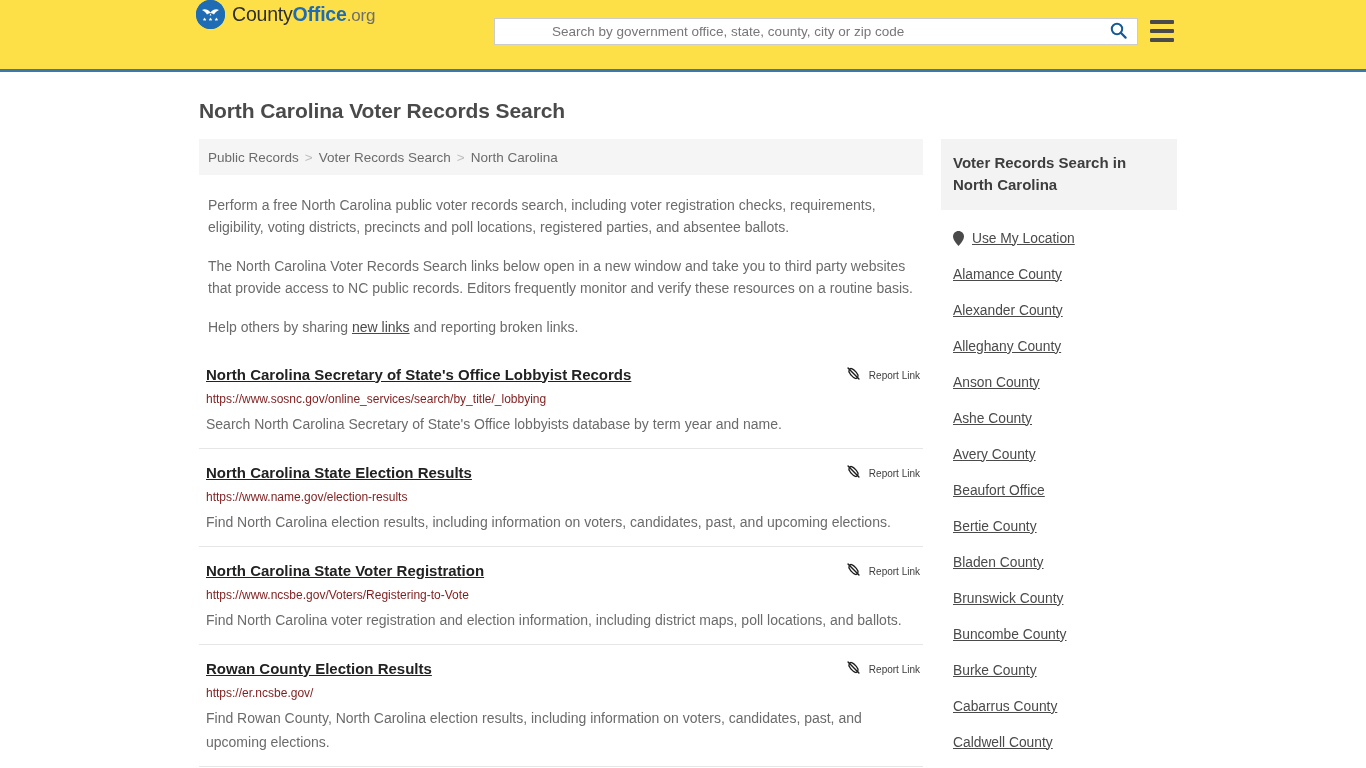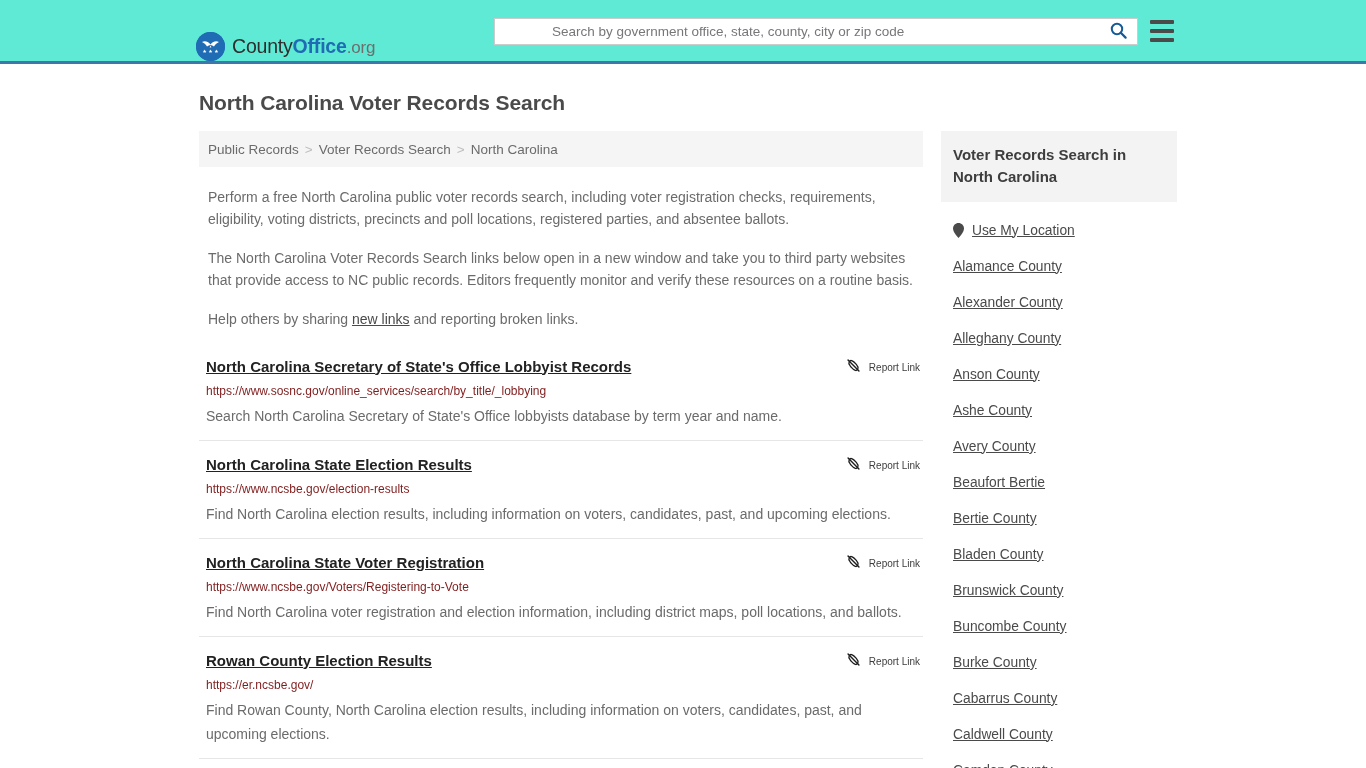--- a/index.html
+++ b/index.html
@@ -8,25 +8,25 @@
     margin: 0; padding: 0;
     width: 1366px; height: 768px;
     overflow: hidden;
     background: #ffffff;
     font-family: "Liberation Sans", sans-serif;
     color: #4a4a4a;
   }
 
   
   .site-header {
-    height: 64px;
-    background: #5eead4;
+    height: 72px;
+    background: #fde047;
     border-bottom: 3px solid #3c78ac;
     display: flex;
-    align-items: flex-end;
+    align-items: flex-start;
     position: relative;
   }
   .logo-wrap {
     display: flex;
     align-items: center;
     margin-left: 196px;
     gap: 7px;
     cursor: pointer;
   }
   .logo-mark {
@@ -326,21 +326,21 @@
                 <span>
                   <svg width="15" height="15" viewBox="0 0 16 16" aria-hidden="true">
                     <path d="M2.2 2.2 L13.8 13.8" stroke="#1d1d1d" stroke-width="1.5" stroke-linecap="round" fill="none"></path>
                     <path d="M4.3 8 C1.8 5.6 3.6 1.9 6.6 3.0 C8.3 3.7 9.6 5.3 11.2 7.0" stroke="#1d1d1d" stroke-width="1.5" fill="none" stroke-linecap="round"></path>
                     <path d="M11.7 8 C14.2 10.4 12.4 14.1 9.4 13.0 C7.7 12.3 6.4 10.7 4.8 9.0" stroke="#1d1d1d" stroke-width="1.5" fill="none" stroke-linecap="round"></path>
                   </svg>
                 </span>
                 <span class="rl-text">Report Link</span>
               </span>
             </div>
-            <div class="result-url">https://www.ncsbe.gov/election-results</div>
+            <div class="result-url">https://www.name.gov/election-results</div>
             <div class="result-desc">Find North Carolina election results, including information on voters, candidates, past, and upcoming elections.</div>
           </div>
 
           <div class="result">
             <div class="result-head">
               <a class="result-title">North Carolina State Voter Registration</a>
               <span class="report-link">
                 <span>
                   <svg width="15" height="15" viewBox="0 0 16 16" aria-hidden="true">
                     <path d="M2.2 2.2 L13.8 13.8" stroke="#1d1d1d" stroke-width="1.5" stroke-linecap="round" fill="none"></path>
@@ -407,21 +407,21 @@
           <div class="side-link">
             <span class="s-text">Anson County</span>
           </div>
           <div class="side-link">
             <span class="s-text">Ashe County</span>
           </div>
           <div class="side-link">
             <span class="s-text">Avery County</span>
           </div>
           <div class="side-link">
-            <span class="s-text">Beaufort Bertie</span>
+            <span class="s-text">Beaufort Office</span>
           </div>
           <div class="side-link">
             <span class="s-text">Bertie County</span>
           </div>
           <div class="side-link">
             <span class="s-text">Bladen County</span>
           </div>
           <div class="side-link">
             <span class="s-text">Brunswick County</span>
           </div>

